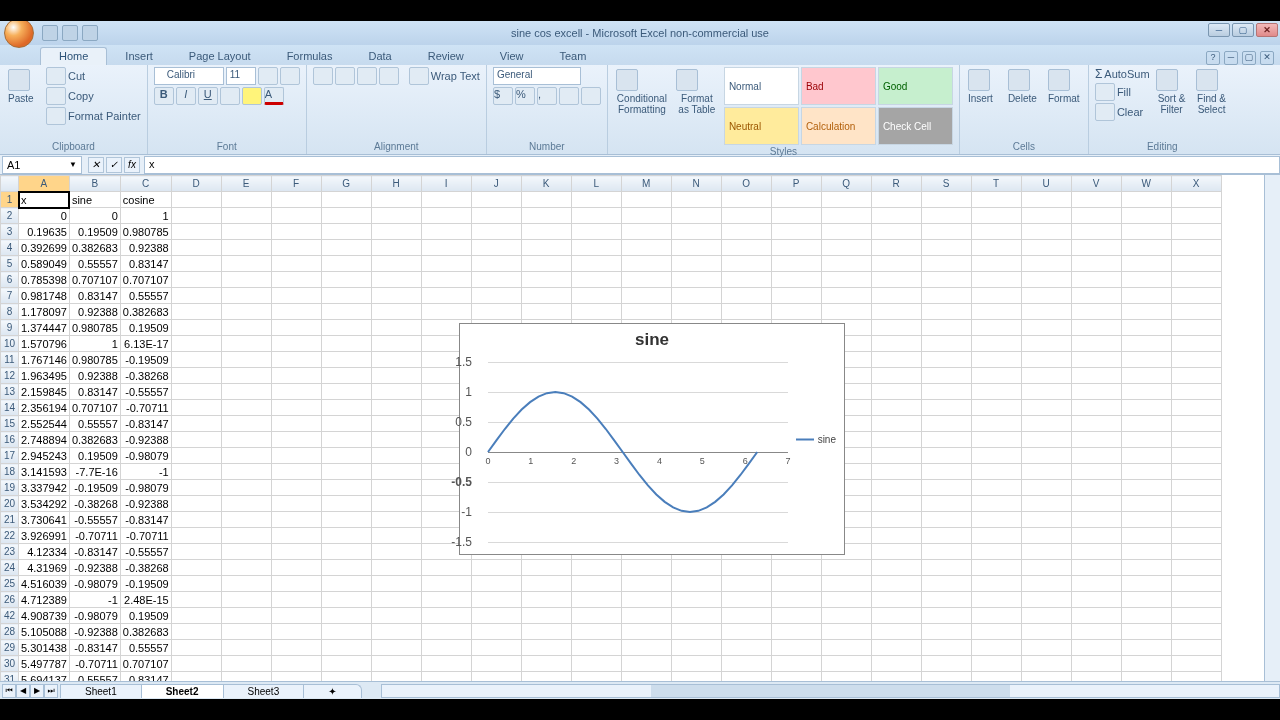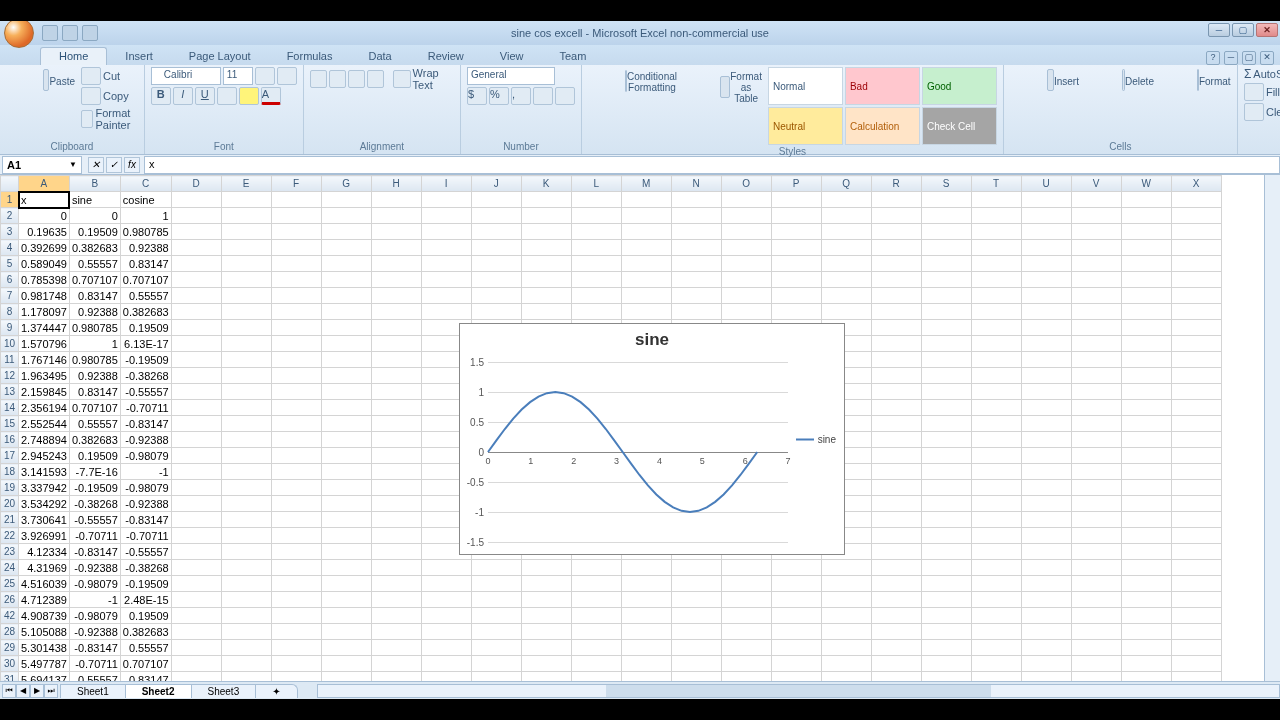--- a/index.html
+++ b/index.html
@@ -20,39 +20,39 @@
 .tabstrip{height:20px;background:linear-gradient(#cfe3f5,#c6daee);display:flex;align-items:flex-end;padding-left:40px;font-size:11px;color:#3b5a7a;}
 .tab{padding:2px 18px 3px;cursor:default;}
 .tab.active{background:#e9f1f9;border:1px solid #a8bfd6;border-bottom:none;border-radius:3px 3px 0 0;color:#2c5277;font-weight:500;}
 .tabstrip .right{margin-left:auto;display:flex;gap:4px;padding-right:6px;}
 .tabstrip .right div{width:14px;height:14px;border:1px solid #8ba8c2;border-radius:2px;font-size:9px;text-align:center;}
 
 .ribbon{height:90px;background:linear-gradient(#eaf2fb,#d5e4f2);border-bottom:1px solid #a8bfd6;display:flex;font-size:11px;color:#3b5a7a;}
 .group{border-right:1px solid #b9cde0;padding:2px 6px 0;display:flex;flex-direction:column;position:relative;}
 .group-body{flex:1;display:flex;gap:4px;align-items:flex-start;}
 .group-label{text-align:center;font-size:10px;color:#5c7a96;padding:1px 0 2px;}
-.bigbtn{display:flex;flex-direction:row;align-items:center;width:36px;padding:2px;margin-left:35px;}
+.bigbtn{display:flex;flex-direction:column;align-items:flex-start;width:36px;padding:2px;}
 .bigbtn .ico{width:22px;height:22px;background:#d9e4ef;border:1px solid #a8bfd6;border-radius:2px;}
 .bigbtn span{font-size:10px;margin-top:2px;text-align:center;}
 .stack{display:flex;flex-direction:column;gap:2px;}
 .row{display:flex;gap:2px;align-items:center;}
 .sm{width:20px;height:18px;background:#e1ebf4;border:1px solid #b0c5d9;border-radius:2px;}
 .fontbox{width:70px;height:18px;border:1px solid #a8bfd6;background:#fff;font-size:10px;padding:1px 12px;}
 .sizebox{width:30px;height:18px;border:1px solid #a8bfd6;background:#fff;font-size:10px;padding:1px 3px;}
 .style-cell{width:75px;height:38px;border:1px solid #c7d6e3;font-size:10px;padding:0 4px;display:flex;align-items:center;}
 .style-normal{background:#fff;}
 .style-bad{background:#ffc7ce;color:#9c0006;}
 .style-good{background:#c6efce;color:#006100;}
 .style-neutral{background:#ffeb9c;color:#9c5700;}
 .style-calc{background:#ffe4c7;color:#b25f0a;}
 .style-check{background:#a5a5a5;color:#fff;}
 .numbox{width:88px;height:18px;border:1px solid #a8bfd6;background:#fff;font-size:10px;padding:1px 3px;}
 
 .formula-bar{height:20px;background:#e6eff8;border-bottom:1px solid #a8bfd6;display:flex;align-items:center;font-size:11px;}
-.namebox{width:80px;height:18px;border:1px solid #a8bfd6;background:#fff;margin:0 2px;padding:1px 4px;display:flex;align-items:center;font-weight:bold;}
+.namebox{width:80px;height:18px;border:1px solid #a8bfd6;background:#fff;margin:0 2px;padding:1px 4px;display:flex;align-items:center;}
 .fxbtns{display:flex;gap:2px;margin:0 4px;}
 .fxbtns div{width:16px;height:16px;border:1px solid #b0c5d9;background:#eaf2fb;display:flex;align-items:center;justify-content:center;font-size:10px;font-style:italic;}
 .fxinput{flex:1;height:18px;border:1px solid #a8bfd6;background:#fff;padding:1px 4px;}
 
 .sheet-area{flex:1;display:flex;background:#fff;overflow:hidden;position:relative;}
 .grid{flex:1;position:relative;overflow:hidden;}
 table.cells{border-collapse:collapse;table-layout:fixed;font-size:11px;font-family:Calibri,sans-serif;}
 table.cells th,table.cells td{border:1px solid #d4d4d4;height:16px;overflow:hidden;white-space:nowrap;}
 table.cells th{background:linear-gradient(#f4f8fc,#dce6f1);color:#3b5a7a;font-weight:normal;font-size:10px;}
 th.rowh{width:18px;background:linear-gradient(90deg,#f4f8fc,#dce6f1);}
@@ -62,29 +62,29 @@
 td{padding:0 2px;text-align:right;}
 td.selcell{outline:2px solid #000;outline-offset:-1px;text-align:left;background:#fff;}
 td.txt{text-align:left;}
 .vscroll{width:16px;background:#e6eff8;border-left:1px solid #a8bfd6;}
 
 .chart-obj{position:absolute;left:459px;top:148px;width:386px;height:232px;background:#fff;border:1px solid #888;}
 .chart-title{text-align:center;font-size:17px;font-weight:bold;color:#333;padding:6px 0 4px;}
 .plot{position:absolute;left:28px;top:38px;width:300px;height:180px;}
 .plot .hgrid{position:absolute;left:0;width:100%;border-top:1px solid #d9d9d9;}
 .plot .xaxis{position:absolute;left:0;width:100%;border-top:1px solid #888;}
-.ylabel{position:absolute;right:304px;font-size:10px;color:#555;transform:translateY(-50%);text-align:center;}
+.ylabel{position:absolute;right:316px;font-size:12px;color:#555;transform:translateY(-50%);text-align:center;}
 .xlabel{position:absolute;font-size:9px;color:#555;transform:translateX(-50%);}
 .legend{position:absolute;right:8px;top:50%;transform:translateY(-50%);display:flex;align-items:center;font-size:10px;color:#444;}
 .legend .ln{width:18px;height:0;border-top:2px solid #4a7ebb;margin-right:4px;}
 
 .sheettabs{height:18px;background:#dde9f4;border-top:1px solid #a8bfd6;display:flex;align-items:center;font-size:10px;}
 .navset{display:flex;margin:0 2px;}
 .navset div{width:14px;height:14px;border:1px solid #a8bfd6;background:#eaf2fb;display:flex;align-items:center;justify-content:center;font-size:8px;}
-.stab{padding:1px 16px;background:#eaf2fb;border:1px solid #a8bfd6;border-bottom:none;margin-right:-1px;text-align:right;}
+.stab{padding:1px 24px;background:#eaf2fb;border:1px solid #a8bfd6;border-bottom:none;margin-right:-1px;text-align:right;}
 .stab.active{background:#fff;font-weight:bold;}
 .hscroll{flex:1;margin-left:20px;height:14px;background:#eaf2fb;border:1px solid #a8bfd6;position:relative;}
 .hscroll .thumb{position:absolute;left:30%;width:40%;top:0;height:100%;background:#cdddec;}
 </style>
 </head>
 <body>
 <div class="letterbox-top"></div>
 <div class="letterbox-bottom"></div>
 
 <div class="app">
@@ -1154,21 +1154,21 @@
           </tbody>
         </table>
       <div class="chart-obj">
         <div class="chart-title">sine</div>
         <div class="plot" id="plot">
             <div class="hgrid" style="top: 180px;"></div>
             <div class="ylabel" style="top: 180px;">-1.5</div>
             <div class="hgrid" style="top: 150px;"></div>
             <div class="ylabel" style="top: 150px;">-1</div>
             <div class="hgrid" style="top: 120px;"></div>
-            <div class="ylabel" style="top: 120px;">-0.5</div>
+            <div class="ylabel" style="top: 120px; font-weight: bold;">-0.5</div>
             <div class="hgrid" style="top: 90px;"></div>
             <div class="ylabel" style="top: 90px;">0</div>
             <div class="hgrid" style="top: 60px;"></div>
             <div class="ylabel" style="top: 60px;">0.5</div>
             <div class="hgrid" style="top: 30px;"></div>
             <div class="ylabel" style="top: 30px;">1</div>
             <div class="hgrid" style="top: 0px;"></div>
             <div class="ylabel" style="top: 0px;">1.5</div>
             <div class="xaxis" style="top: 90px;"></div>
             <div class="xlabel" style="left: 0px; top: 94px;">0</div>

